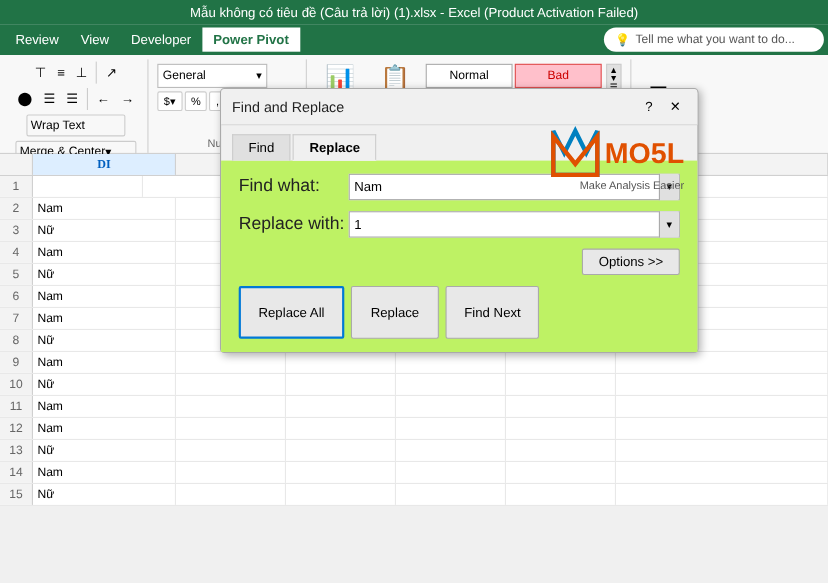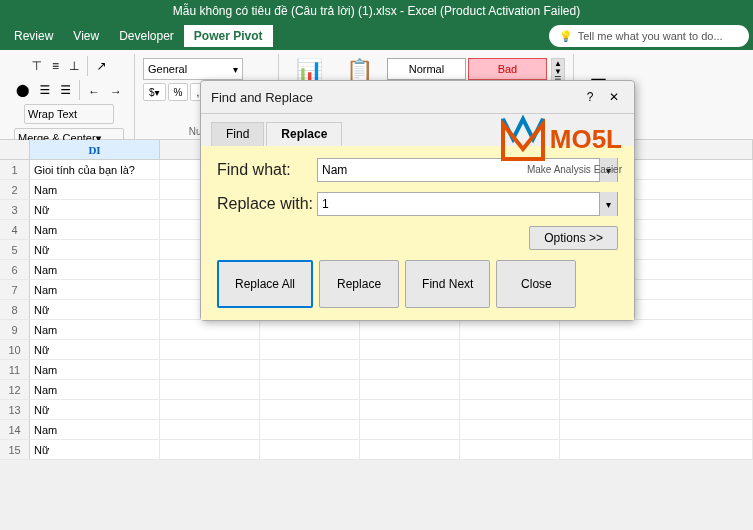--- a/index.html
+++ b/index.html
@@ -266,21 +266,21 @@
     }
     .dialog-tab.active {
       background: #f0f0f0;
       border-bottom: 1px solid #f0f0f0;
       font-weight: bold;
       z-index: 1;
     }
 
     .dialog-body {
       padding: 12px 16px;
-      background: #fef9c3;
+      background: #bef264;
     }
     .dialog-field {
       display: flex;
       align-items: center;
       margin-bottom: 10px;
     }
     .dialog-field label {
       width: 100px;
       font-size: 16px;
       color: #222;
@@ -509,21 +509,20 @@
     <div class="col-header col-dj">DJ</div>
     <div class="col-header col-dk">DK</div>
     <div class="col-header col-dl">DL</div>
     <div class="col-header col-dm">DM</div>
     <div class="col-header col-rest"></div>
   </div>
 
   <div class="spreadsheet-rows" id="spreadsheet-rows">
   <div class="spreadsheet-row">
         <div class="row-num">1</div>
-        <div class="row-cell cell-di">Gioi tính của bạn là?</div>
         <div class="row-cell cell-dj"></div>
         <div class="row-cell cell-dk"></div>
         <div class="row-cell cell-dl"></div>
         <div class="row-cell cell-dm"></div>
         <div class="row-cell cell-rest"></div>
       </div>
       <div class="spreadsheet-row">
         <div class="row-num">2</div>
         <div class="row-cell cell-di">Nam</div>
         <div class="row-cell cell-dj"></div>
@@ -712,20 +711,17 @@
         <div class="dialog-buttons">
           <button class="dlg-btn primary">
             <span>Replace All</span>
           </button>
           <button class="dlg-btn">
             <span>Replace</span>
           </button>
           <button class="dlg-btn">
             <span>Find Next</span>
           </button>
-          <button class="dlg-btn">
-            <span>Close</span>
-          </button>
         </div>
       </div>
     </div>
   </div>
 </div>
 
 </body></html>

